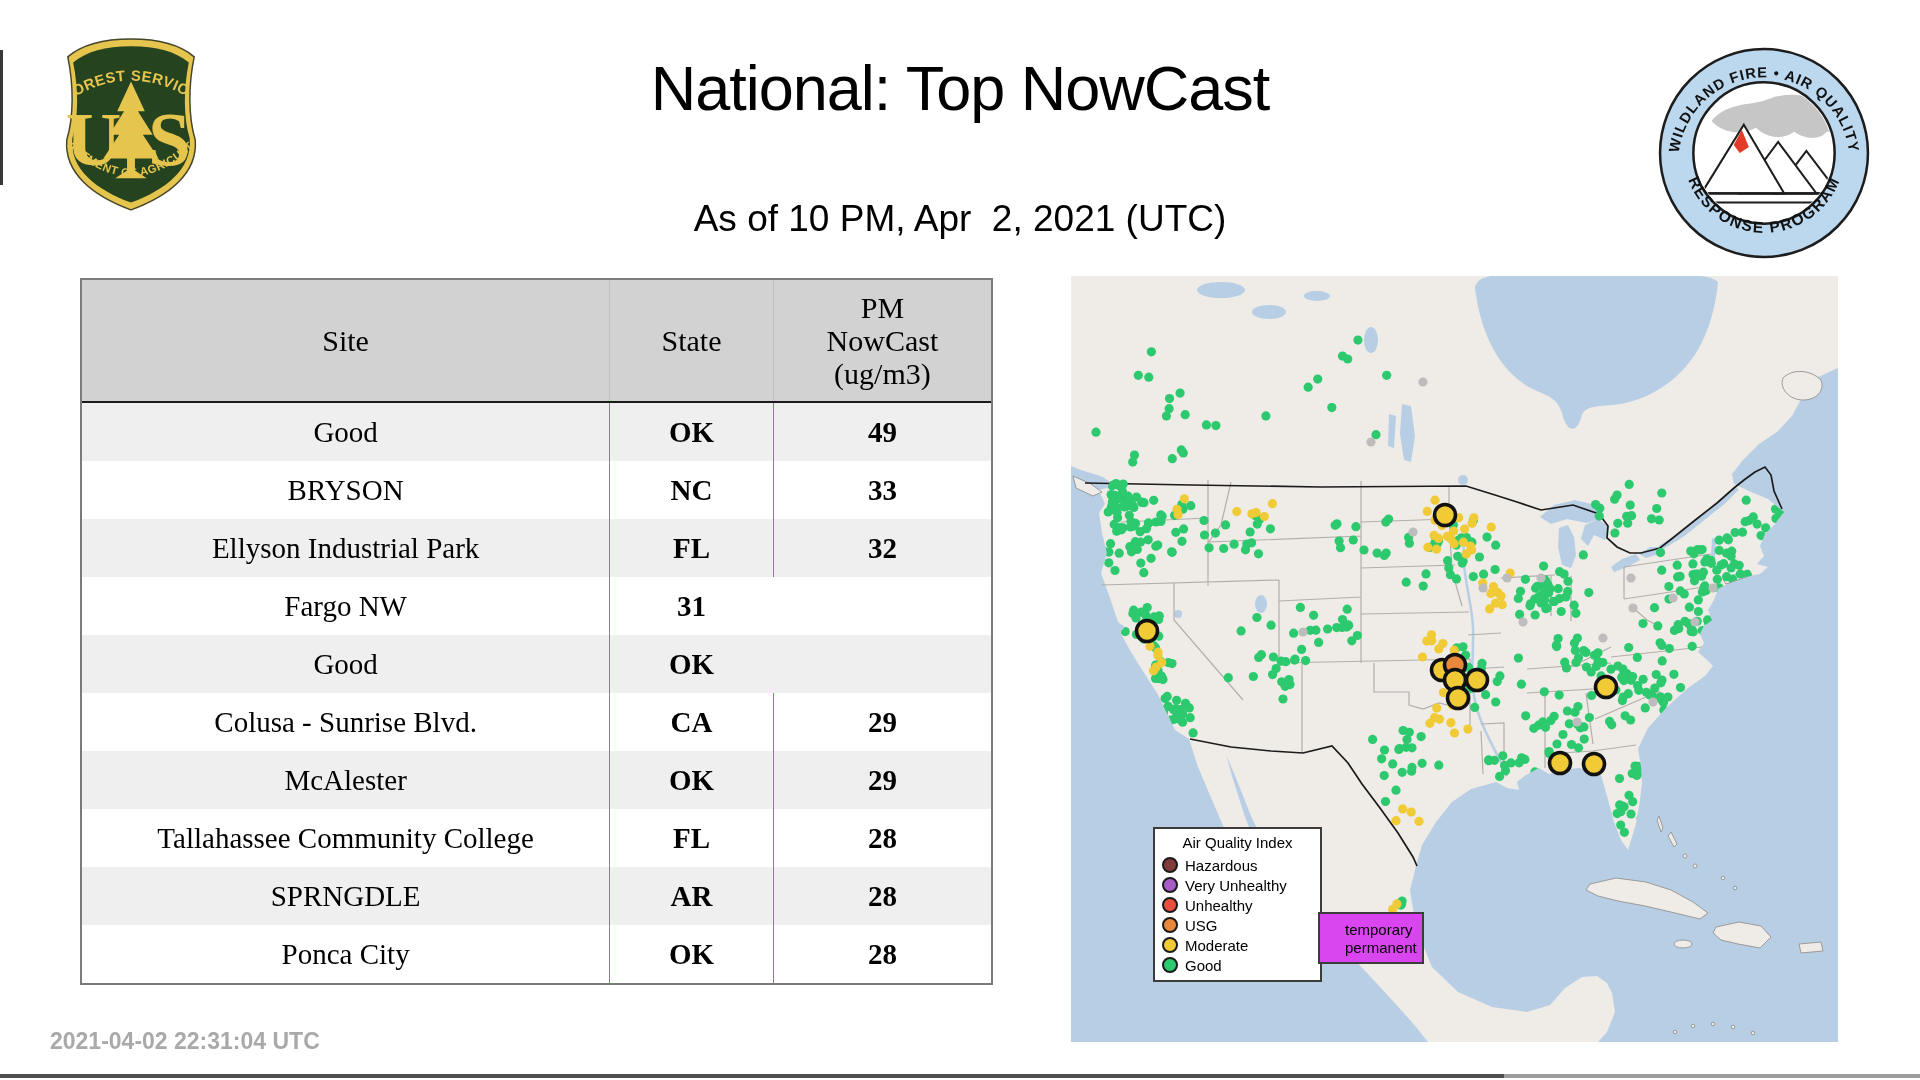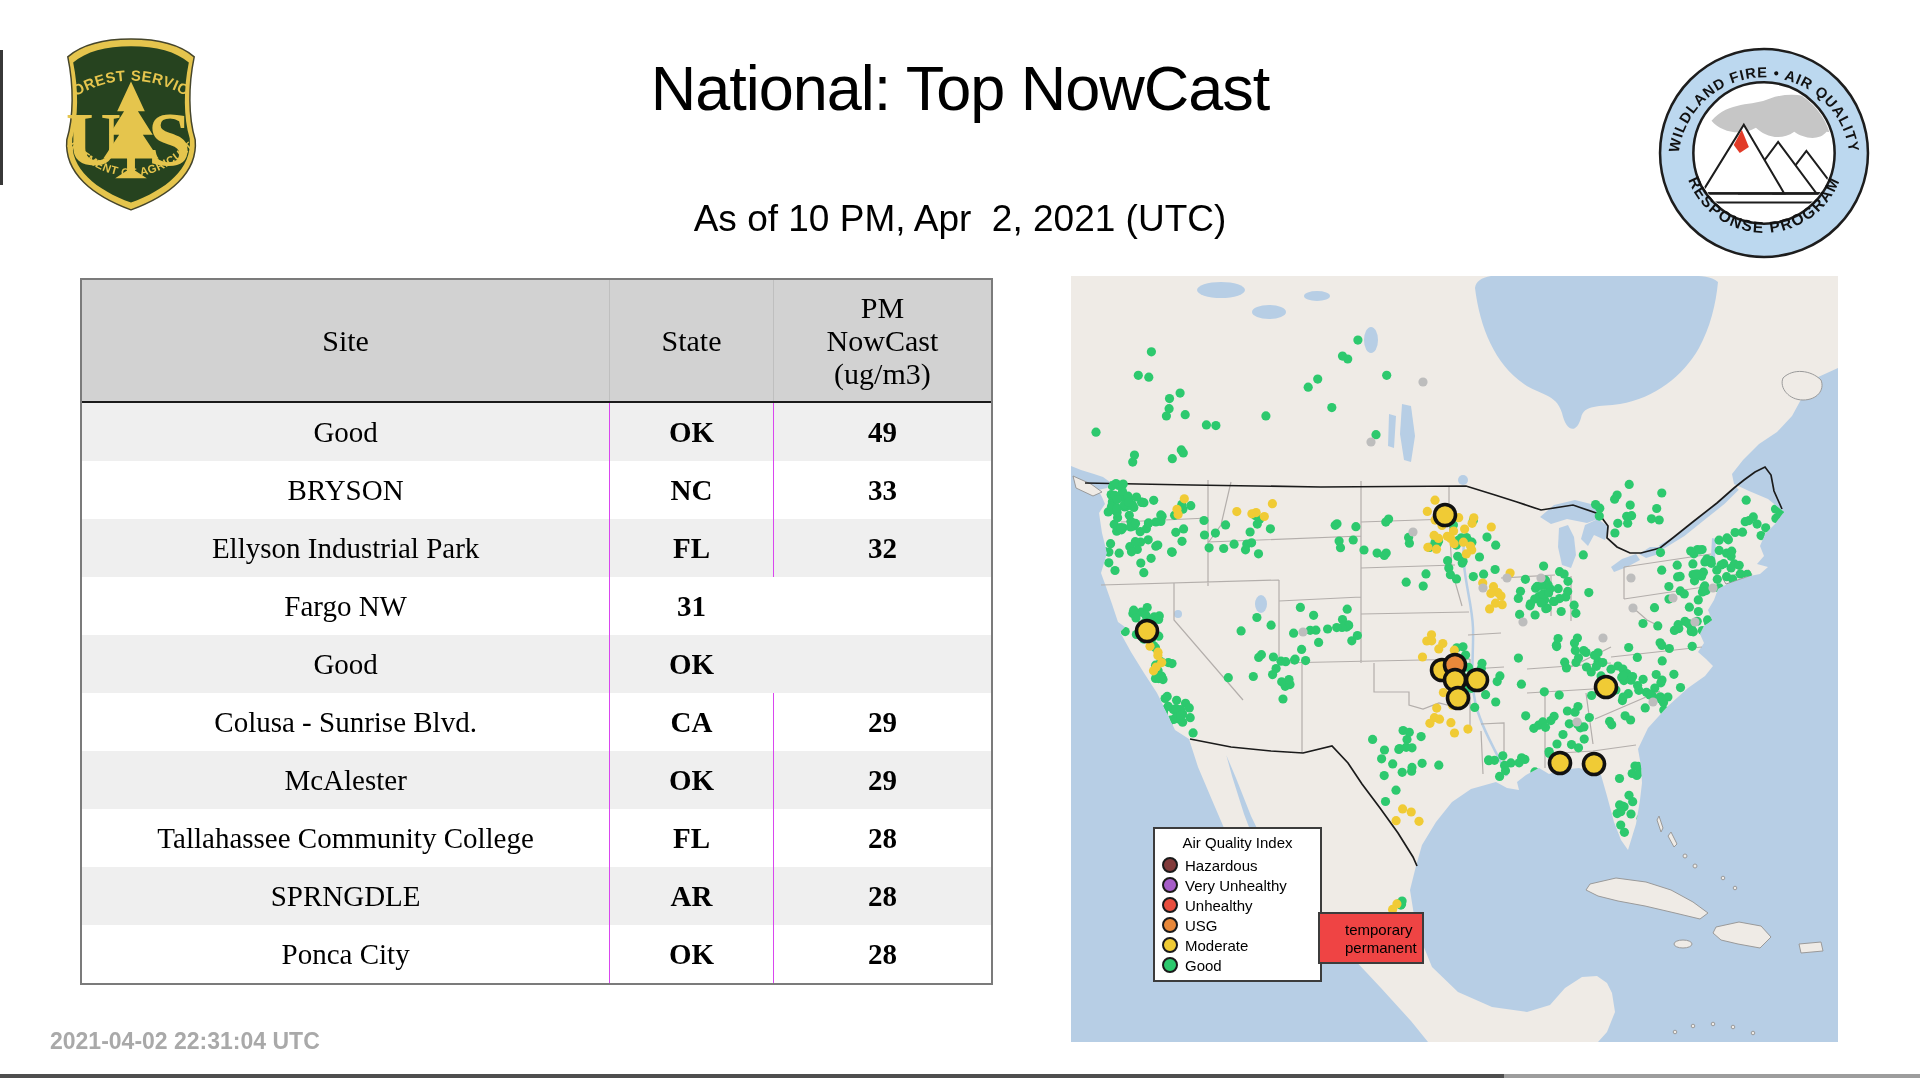--- a/index.html
+++ b/index.html
@@ -27,21 +27,21 @@
   .td + .td{border-left:1px solid #d946ef;font-weight:bold;}
   
   .map-wrap{position:absolute;left:1071px;top:276px;width:767px;height:766px;}
   .map-wrap svg.basemap{position:absolute;left:0;top:0;}
   .aqi-legend{position:absolute;left:82px;top:551px;width:169px;background:#fff;
               border:2px solid #3c3c3c;box-sizing:border-box;padding:6px 7px 7px 7px;
               font-size:15px;line-height:1;}
   .aqi-title{text-align:center;margin-bottom:7px;font-size:15px;}
   .aqi-row{display:flex;align-items:center;gap:7px;margin-top:4px;}
   .aqi-swatch{width:12px;height:12px;border-radius:50%;border:2px solid #1a1a1a;flex:0 0 auto;}
-  .marker-legend{position:absolute;left:247px;top:636px;width:106px;background:#ef4444;
+  .marker-legend{position:absolute;left:247px;top:636px;width:106px;background:#d946ef;
                  border:2px solid #3c3c3c;box-sizing:border-box;padding:5px 20px;
                  font-size:15px;line-height:1;}
   .mk-row{display:flex;align-items:center;gap:5px;margin:2px 0;}
   
   .timestamp{position:absolute;left:50px;top:1028px;font-size:23px;color:#a9a9a9;font-weight:bold;}
   .bottom-line-l{position:absolute;left:0;top:1074px;width:1504px;height:4px;background:#4e4e4e;}
   .bottom-line-r{position:absolute;left:1504px;top:1074px;width:416px;height:4px;background:#9d9d9d;}
   .edge-artifact{position:absolute;left:0;top:50px;width:3px;height:135px;background:#383838;}
 </style>
 </head>

